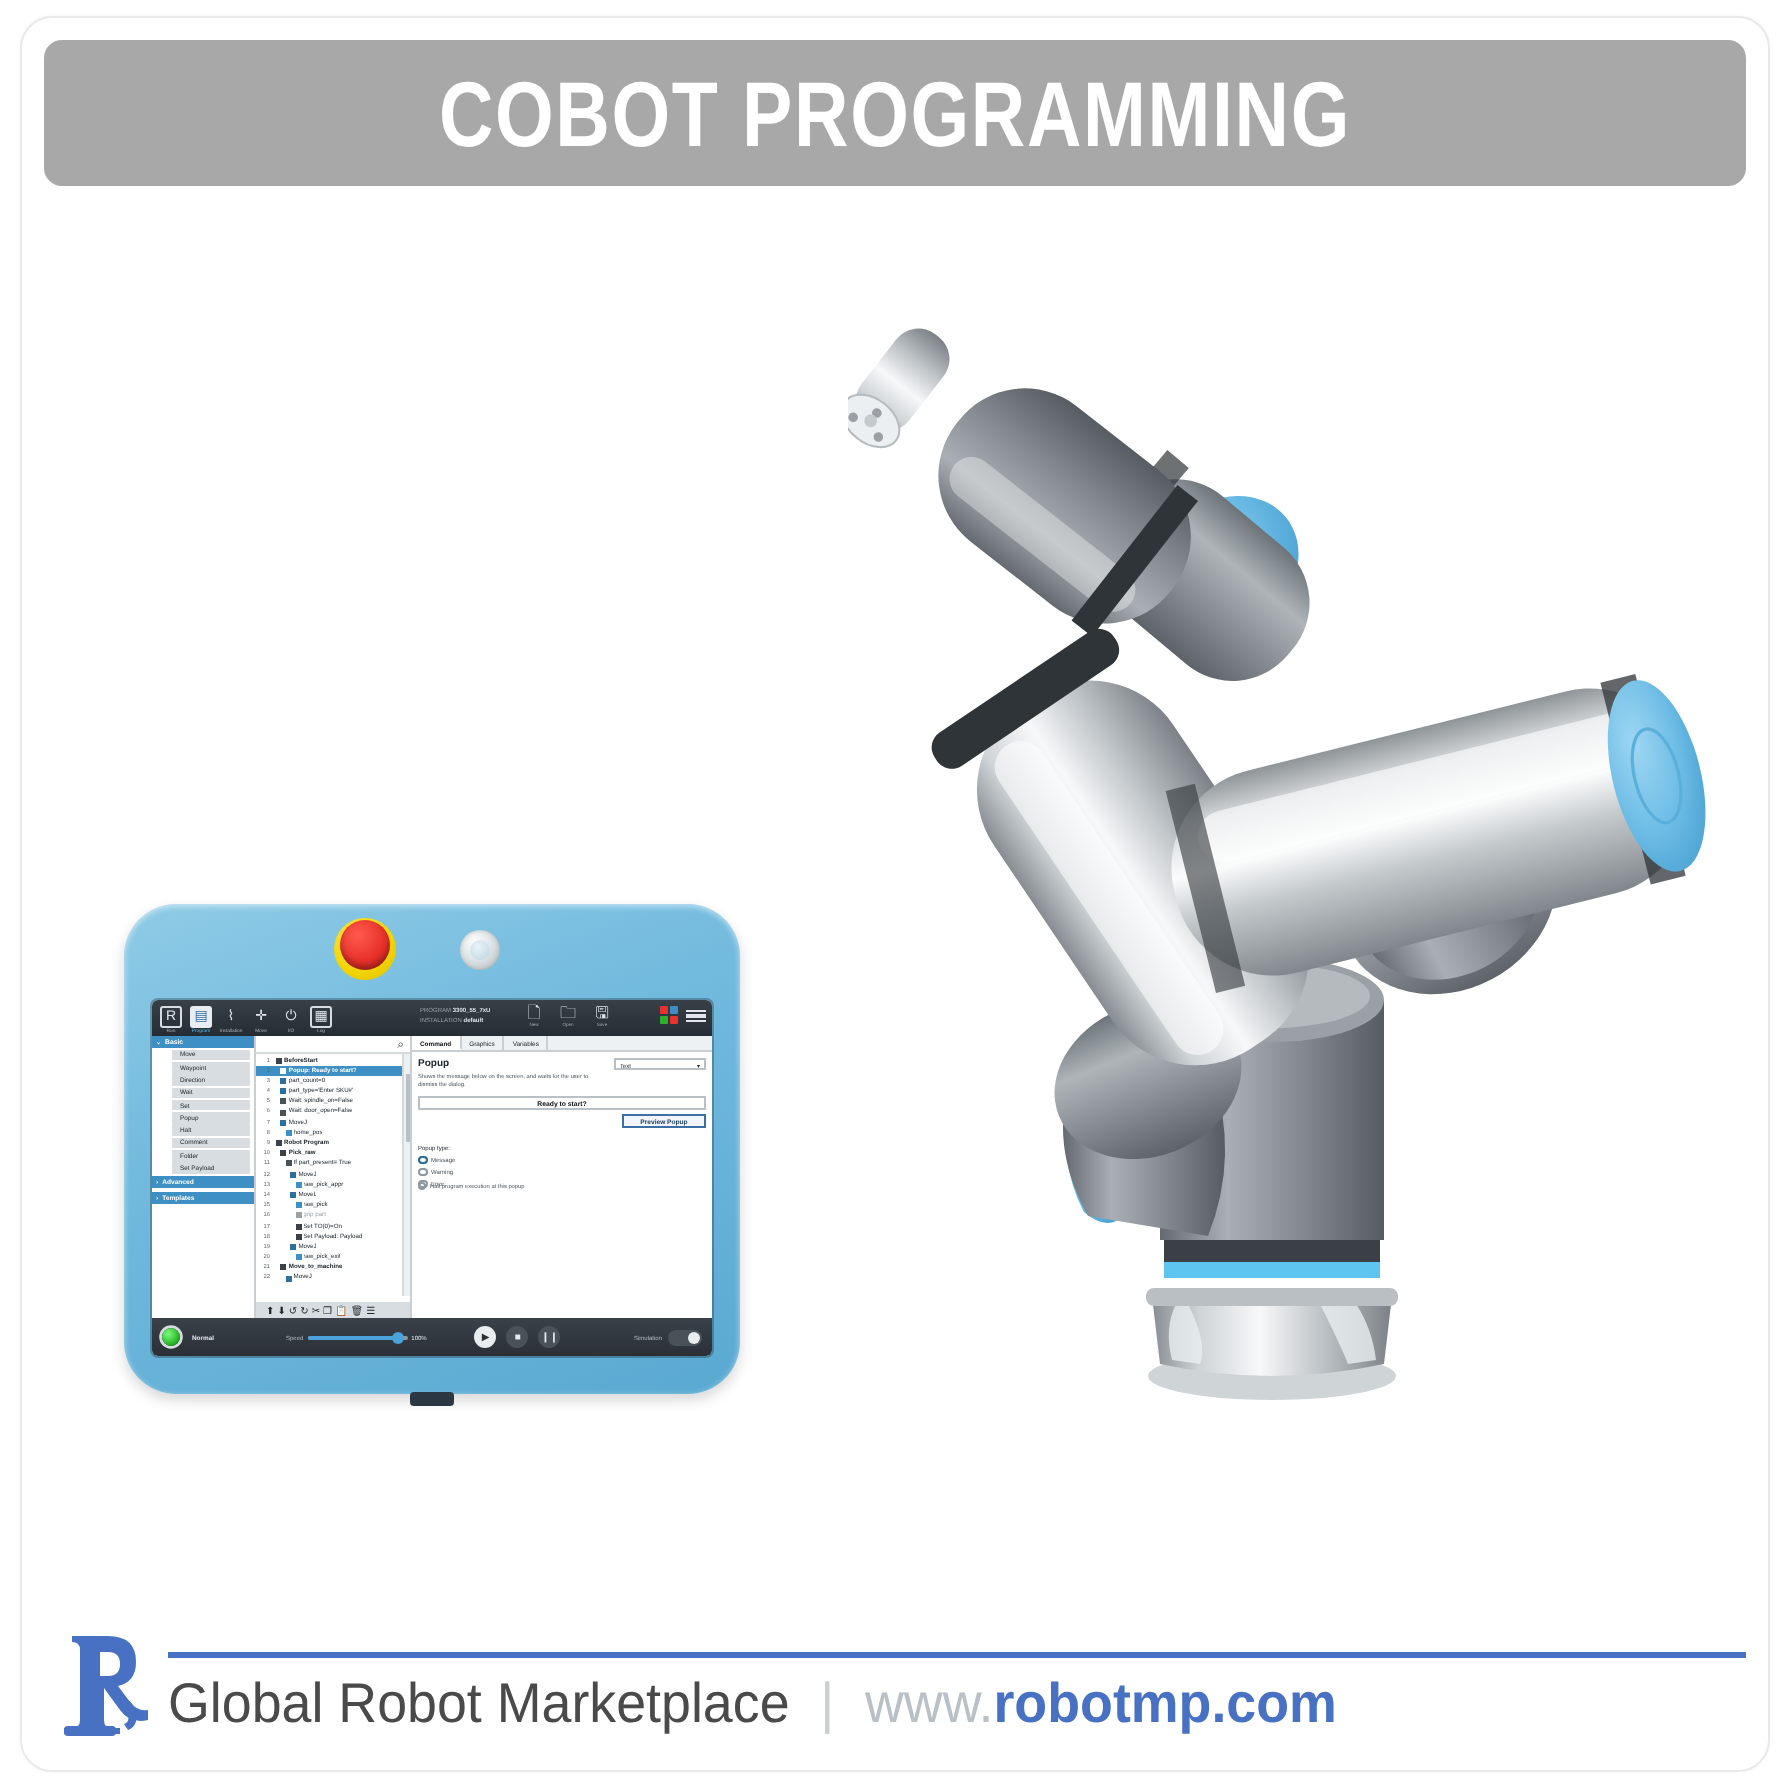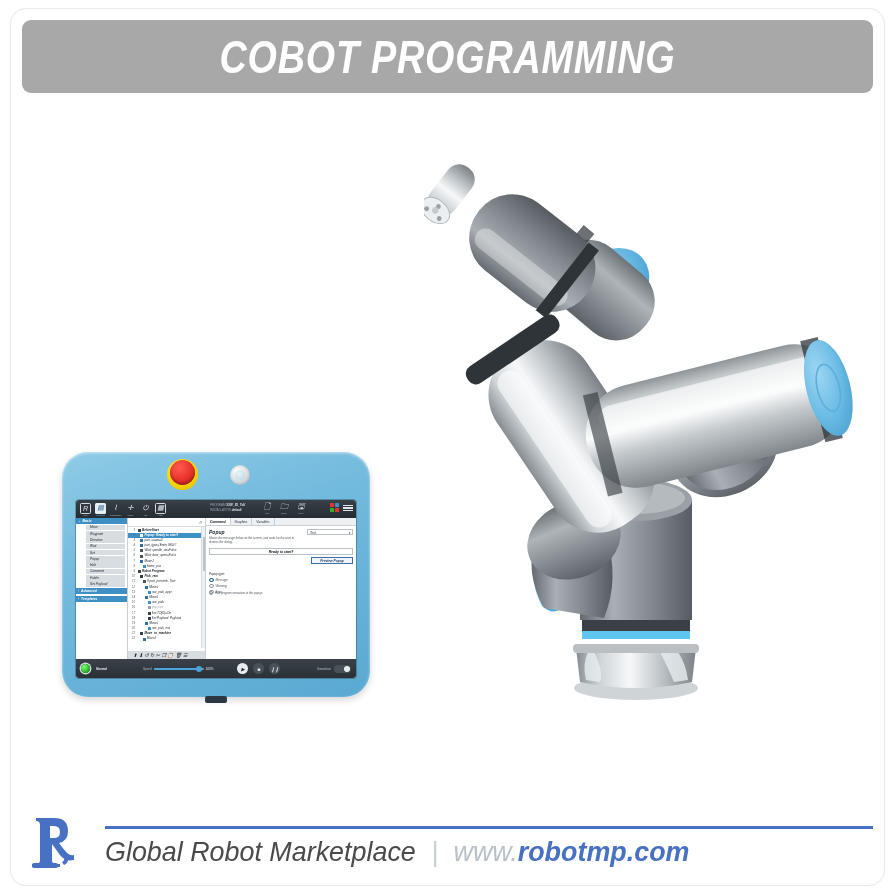--- a/index.html
+++ b/index.html
@@ -6,21 +6,20 @@
   html, body {
     width: 895px; height: 894px;
     font-family: "Liberation Sans", sans-serif;
     background: #ffffff;
     overflow: hidden;
   }
   #page {
     position: relative;
     width: 895px; height: 894px;
     background: #ffffff;
-    font-style: italic;
   }
   
   .card-frame {
     position: absolute;
     left: 10px; top: 8px;
     width: 875px; height: 878px;
     border: 1px solid #e9e9e9;
     border-radius: 16px;
     background: #fff;
     box-shadow: 0 0 2px rgba(0,0,0,0.04);
@@ -322,21 +321,21 @@
   .st-toggle i { position:absolute; right:1px; top:1px; width:6px; height:6px; border-radius:50%; background:#e9edf0; }
 
   
   .footer {
     position:absolute;
     left:22px; bottom:16px;
     width:851px; height:70px;
     display:flex; align-items:center;
   }
   .footer-logo { width:58px; height:58px; flex:0 0 auto; margin-left:4px; }
-  .footer-right { flex:1; margin-left:21px; position:relative; padding-top:8px;}
+  .footer-right { flex:1; margin-left:0; position:relative; padding-top:8px;}
   .footer-rule { height:3px; background:#4871c4; width:100%; }
   .footer-text {
     margin-top:7px; display:flex; align-items:baseline; gap:16px;
     font-size:28px; color:#4a4a4a; font-weight:400;
     transform: scaleX(0.96); transform-origin: left center;
   }
   .footer-sep { color:#c9ced3; font-weight:300; }
   .footer-url { color:#b9c1c7; }
   .footer-url b { color:#4871c4; font-weight:bold; }
 </style>

